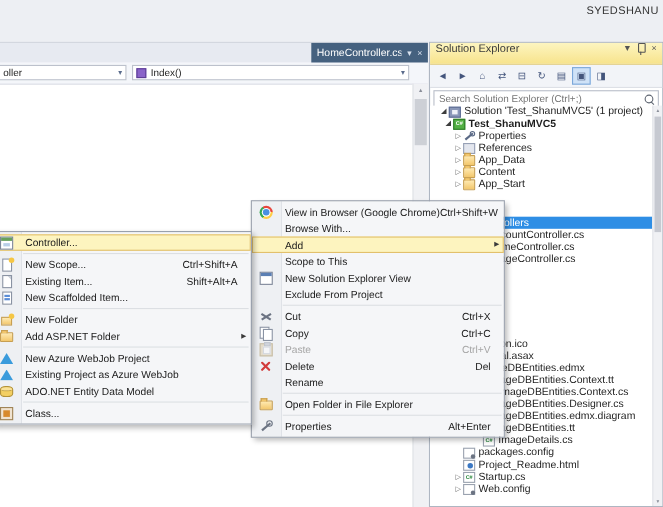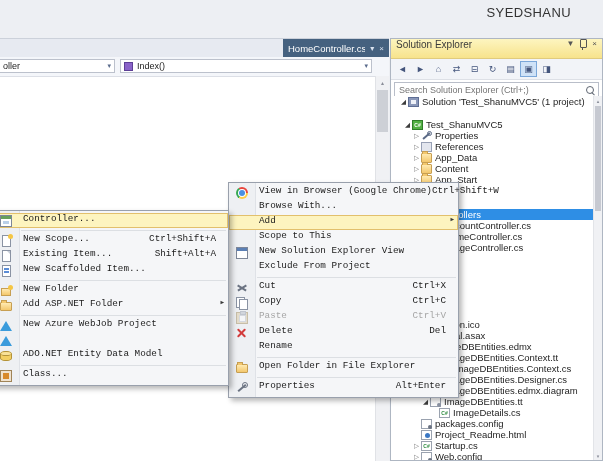--- a/index.html
+++ b/index.html
@@ -1,21 +1,21 @@
 <!DOCTYPE html>
 <html><head>
 <meta charset="utf-8">
 <style>
   html,body{margin:0;padding:0;}
   body{font-family:"Liberation Sans","DejaVu Sans",sans-serif;}
   .screen{position:relative;width:603px;height:461px;background:#edeff3;overflow:hidden;font-size:10px;color:#1e1e1e;}
 
   
   .titlebar{position:absolute;left:0;top:0;right:0;height:38px;background:#edeff3;}
-  .user-label{position:absolute;top:5px;right:32px;font-size:13px;color:#333;letter-spacing:.4px;}
+  .user-label{position:absolute;top:5px;right:4px;font-size:10px;color:#333;letter-spacing:.4px;}
 
   
   .editor{position:absolute;left:0;top:38px;width:389px;bottom:0;background:#fff;border-top:1px solid #ccd1da;box-sizing:border-box;}
   .tabstrip{position:absolute;left:0;top:0;right:0;height:18px;background:#e7eaf1;}
   .tab-active{position:absolute;left:283px;top:0;width:106px;height:18px;background:#45617f;color:#fff;display:flex;align-items:center;padding:0 5px;box-sizing:border-box;font-size:9.5px;}
   .tab-active .tab-title{flex:1;white-space:nowrap;overflow:hidden;}
   .tab-active .tab-btn{color:#d9e2ef;font-size:8px;margin-left:5px;cursor:default;}
   .navbar{position:absolute;left:0;top:18px;right:0;height:19px;background:#f4f6fa;border-bottom:1px solid #dcdfe6;}
   .combo{position:absolute;top:2px;height:14px;background:#fff;border:1px solid #bcc1cc;box-sizing:border-box;font-size:9px;display:flex;align-items:center;padding:0 3px;color:#222;}
   .combo-scope{left:-1px;width:116px;}
@@ -35,21 +35,21 @@
   .pin-shape::after{content:'';position:absolute;left:1px;top:7px;width:1px;height:3px;background:#555;}
   .se-toolbar{height:20px;background:#f2f4f8;border-bottom:1px solid #dde0e6;display:flex;align-items:center;gap:1px;padding:0 3px;}
   .tbi{width:17px;height:16px;display:flex;align-items:center;justify-content:center;font-size:9px;color:#44557c;box-sizing:border-box;}
   .tbi.active{background:#cfe2f7;border:1px solid #7ba7d9;}
   .se-search{margin:2px 3px;height:14px;border:1px solid #b9bec9;background:#fff;display:flex;align-items:center;padding:0 4px;box-sizing:content-box;}
   .se-search input{flex:1;border:none;outline:none;font-family:inherit;font-size:9px;color:#555;padding:0;background:transparent;}
   .mag{position:relative;width:6px;height:6px;border:1.3px solid #5f6672;border-radius:50%;flex:none;margin-left:4px;}
   .mag::after{content:'';position:absolute;left:5px;top:5px;width:4px;height:1.3px;background:#5f6672;transform:rotate(45deg);transform-origin:0 0;}
   .se-tree{position:absolute;left:0;top:57px;right:9px;bottom:0;background:#fff;overflow:hidden;}
   .trow{height:11px;display:flex;align-items:center;white-space:nowrap;font-size:9.5px;}
-  .trow.bold{font-weight:normal;margin-top:12px;}
+  .trow.bold{font-weight:bold;}
   .trow.selected{background:#2e8ee5;color:#fff;margin-top:24px;}
   .trow .exp{width:9px;flex:none;text-align:center;font-size:6.5px;color:#707070;line-height:11px;}
   .exp.expanded::before{content:'◢';color:#3c3c3c;}
   .exp.collapsed::before{content:'▷';}
   .trow.selected .exp.expanded::before,.trow.selected .exp.collapsed::before{color:#fff;}
   .ind0{padding-left:8px;} .ind1{padding-left:12px;} .ind2{padding-left:21px;} .ind3{padding-left:30px;} .ind4{padding-left:39px;}
   .tree-gap{height:66px;}
   .ticon{width:11px;height:10px;margin-right:3px;flex:none;position:relative;box-sizing:border-box;}
   .ti-sln{background:#8a97b8;border:1px solid #5d6d94;}
   .ti-sln::after{content:'';position:absolute;left:2px;top:2px;right:2px;bottom:2px;background:#eef1f8;}
@@ -80,21 +80,21 @@
   .se-scroll .sbtn{height:9px;display:flex;align-items:center;justify-content:center;font-size:5px;color:#8a8e99;}
   .se-scroll .sbtn.bottom{position:absolute;bottom:0;left:0;right:0;}
   .se-scroll .sthumb{position:absolute;left:1px;right:1px;top:10px;height:105px;background:#c6c9d1;}
 
   
   .menu{position:absolute;border:1px solid #99a0ac;box-shadow:3px 3px 5px rgba(0,0,0,.28);
         background:linear-gradient(90deg,#eef0f3 0,#eef0f3 26px,#dfe2e7 26px,#dfe2e7 27px,#f5f6f8 27px);
         padding:2px 0;box-sizing:border-box;}
   .context-menu{left:228px;top:182px;width:231px;z-index:40;}
   .add-submenu{left:-8px;top:210px;width:237px;z-index:50;}
-  .mi{height:15px;display:flex;font-size:9.3px;color:#1b1b1b;position:relative;font-family:Liberation Mono, monospace;}
+  .mi{height:15px;display:flex;align-items:center;font-size:9.3px;color:#1b1b1b;position:relative;}
   .mi .mic{width:26px;flex:none;display:flex;align-items:center;justify-content:center;}
   .mi .lbl{padding-left:4px;white-space:nowrap;}
   .mi .sc{margin-left:auto;padding-right:12px;white-space:nowrap;}
   .mi .subarrow{position:absolute;right:4px;font-size:6px;color:#3a3a3a;}
   .mi.hl{background:#fdf4bf;outline:1px solid #e2c06c;outline-offset:-1px;}
   .mi.disabled .lbl,.mi.disabled .sc{color:#a6a6a6;}
   .mi.disabled .ic{opacity:.45;}
   .msep{height:1px;background:#dcdfe3;margin:2px 2px 2px 28px;}
 
   
@@ -448,20 +448,21 @@
     <div class="mi">
         <span class="mic">
           <span class="ic ic-azure"></span>
         </span>
         <span class="lbl">New Azure WebJob Project</span>
       </div>
     <div class="mi">
         <span class="mic">
           <span class="ic ic-azure"></span>
         </span>
+        <span class="lbl">Existing Project as Azure WebJob</span>
       </div>
     <div class="mi">
         <span class="mic">
           <span class="ic ic-db"></span>
         </span>
         <span class="lbl">ADO.NET Entity Data Model</span>
       </div>
     <div class="msep"></div>
     <div class="mi">
         <span class="mic">

